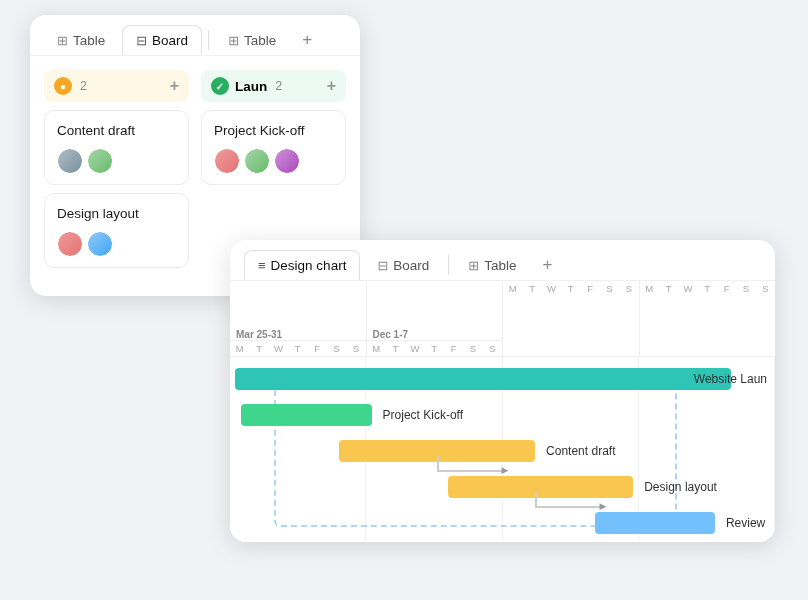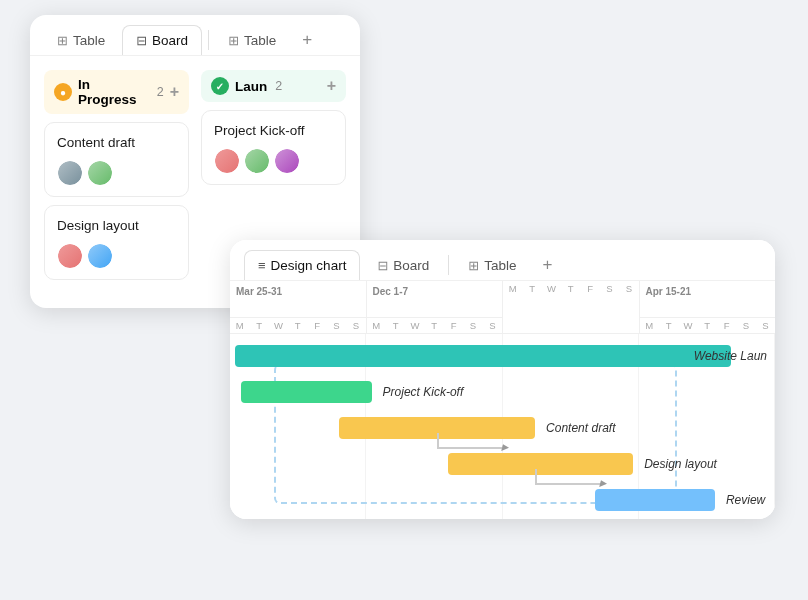--- a/index.html
+++ b/index.html
@@ -200,39 +200,39 @@
       border-bottom: 1px solid #efefef;
     }
     .week-group {
       flex: 1;
       border-right: 1px solid #efefef;
     }
     .week-label {
       font-size: 10px;
       font-weight: 600;
       color: #888;
-      padding: 5px 0 20px 6px;
+      padding: 5px 0 0 6px;
       border-bottom: 1px solid #efefef;
+      margin-top: 43px;
     }
     .day-row {
       display: flex;
     }
     .day-cell {
       flex: 1;
       text-align: center;
       font-size: 9.5px;
       color: #aaa;
       padding: 2px 0;
     }
 
     
     .gantt-rows {
       position: relative;
       padding: 6px 8px;
-      font-style: italic;
     }
     .gantt-row {
       display: flex;
       align-items: center;
       height: 36px;
       position: relative;
     }
     .gantt-row-label {
       position: absolute;
       right: 8px;
@@ -291,21 +291,20 @@
       <span>Table</span>
     </div>
     <div class="tab-add">+</div>
   </div>
 
   <div class="board-content">
 
     <div class="column">
       <div class="column-header col-in-progress">
         <div class="status-dot dot-orange">●</div>
-        <span>In Progress</span>
         <span class="col-count">2</span>
         <span class="col-add">+</span>
       </div>
       <div class="card">
         <div class="card-title">Content draft</div>
         <div class="avatars">
           <div class="avatar">
               <div class="avatar-img av1"></div>
             </div>
           <div class="avatar">
@@ -401,21 +400,20 @@
           <div class="day-cell">M</div>
             <div class="day-cell">T</div>
           <div class="day-cell">W</div>
             <div class="day-cell">T</div>
           <div class="day-cell">F</div>
             <div class="day-cell">S</div>
           <div class="day-cell">S</div>
         </div>
       </div>
       <div class="week-group" style="border-right:none;">
-        <div class="week-label">Apr 15-21</div>
         <div class="day-row">
           <div class="day-cell">M</div>
             <div class="day-cell">T</div>
           <div class="day-cell">W</div>
             <div class="day-cell">T</div>
           <div class="day-cell">F</div>
             <div class="day-cell">S</div>
           <div class="day-cell">S</div>
         </div>
       </div>

